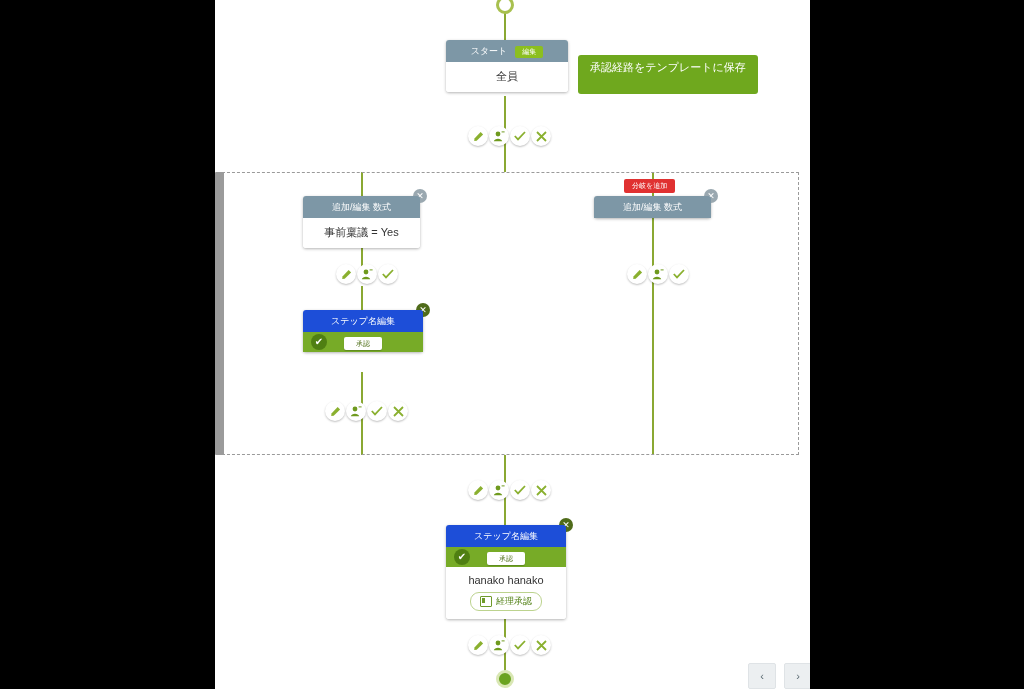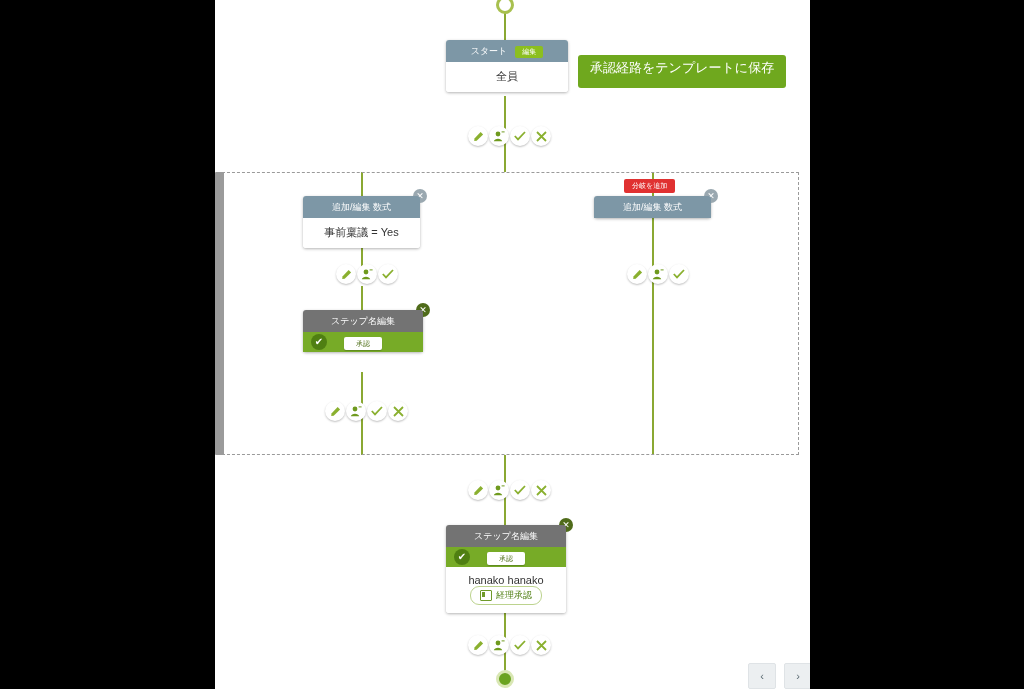--- a/index.html
+++ b/index.html
@@ -82,21 +82,21 @@
     position: relative;
     height: 22px;
     line-height: 22px;
     text-align: center;
     font-size: 9px;
     color: #ffffff;
     border-radius: 3px 3px 0 0;
     white-space: nowrap;
   }
   .node.cond .node-head { background: #7d97a6; }
-  .node.step .node-head { background: #737373; }
+  .node.step .node-head { background: #1d4ed8; }
 
   .node-body {
     text-align: center;
     font-size: 11px;
     color: #333333;
     padding: 7px 4px 8px 4px;
     background: #ffffff;
     border-radius: 0 0 3px 3px;
   }
 
@@ -160,20 +160,21 @@
     font-size: 10px;
     line-height: 16px;
     text-align: center;
   }
 
   
   .role-chip {
     display: inline-flex;
     align-items: center;
     gap: 4px;
+    margin-top: 6px;
     padding: 2px 9px;
     font-size: 9px;
     color: #4f7f12;
     border: 1px solid #bcd38e;
     border-radius: 9px;
     background: #ffffff;
     text-align: right;
   }
   .role-chip .chip-ico {
     display: inline-block;
@@ -201,23 +202,23 @@
     background: #e03131;
     border-radius: 2px;
     cursor: pointer;
     white-space: nowrap;
   }
 
   
   .green-btn {
     position: absolute;
     padding: 0 12px;
-    height: 33px;
+    height: 39px;
     line-height: 25px;
-    font-size: 13px;
+    font-size: 11px;
     color: #ffffff;
     background: #6fa81e;
     border-radius: 3px;
     cursor: pointer;
     white-space: nowrap;
   }
 
   
   .toolbar {
     position: absolute;

